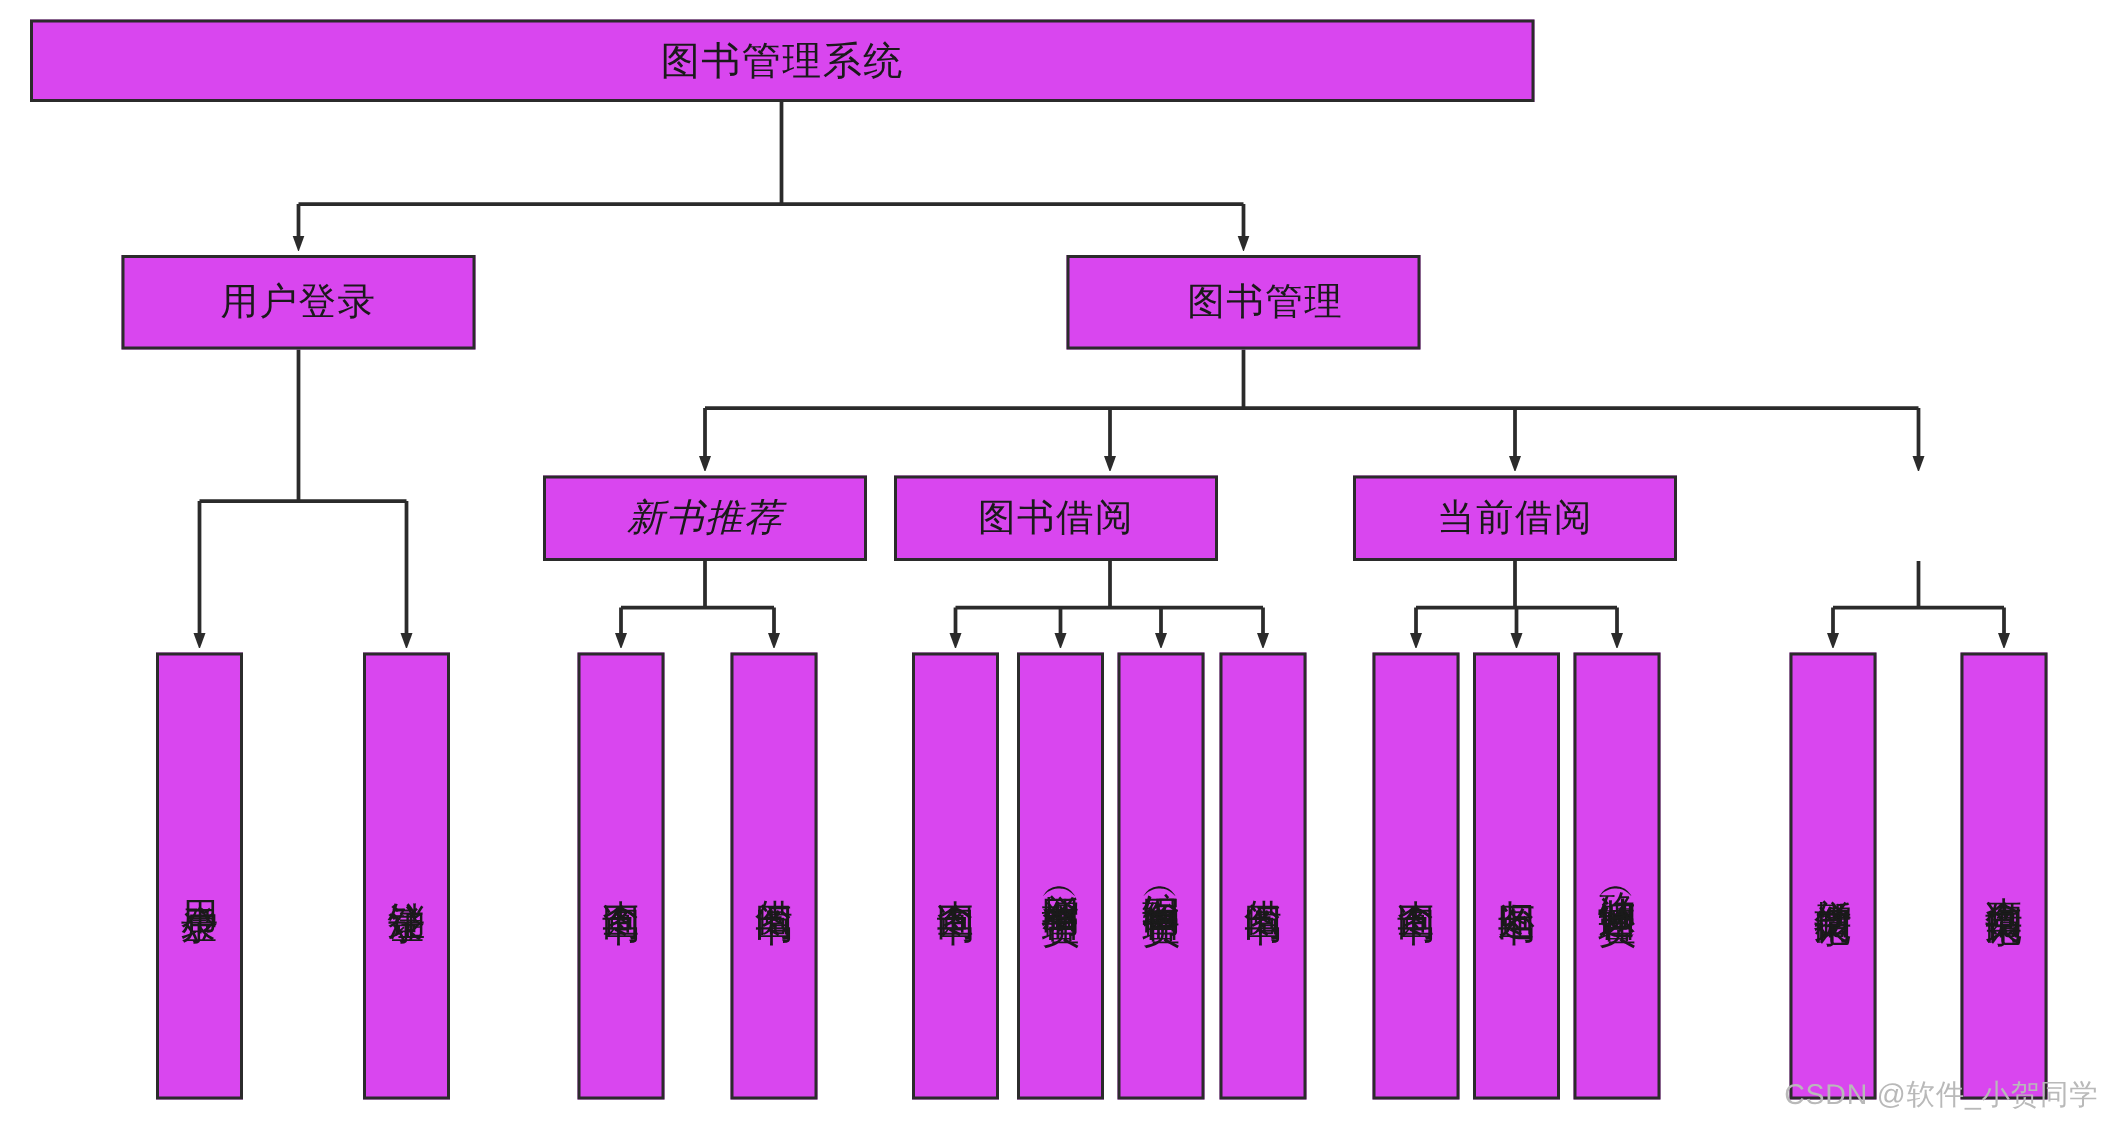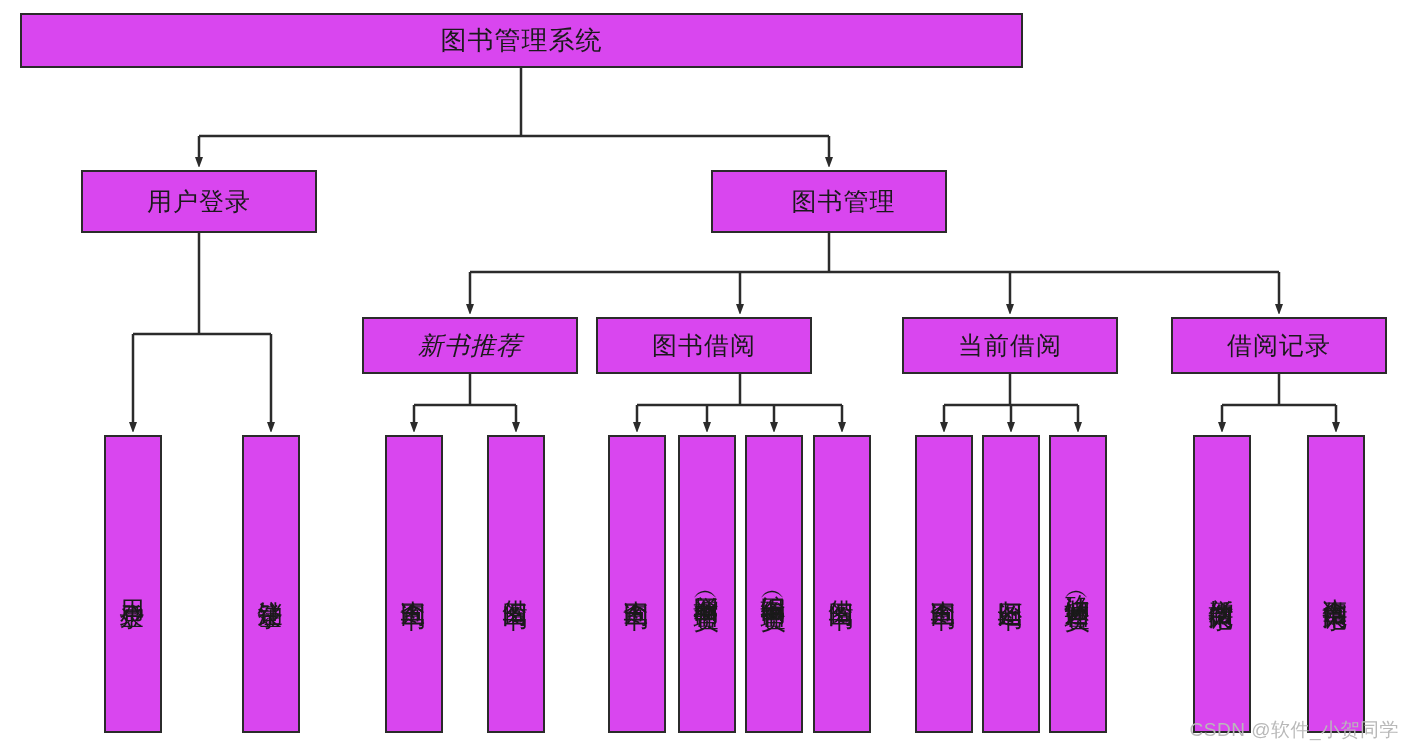--- a/index.html
+++ b/index.html
@@ -150,23 +150,20 @@
   </div>
 
   <div class="node horiz" style="left:596px; top:317px; width:216px; height:57px;">
     <span>图书借阅</span>
   </div>
 
   <div class="node horiz" style="left:902px; top:317px; width:216px; height:57px;">
     <span>当前借阅</span>
   </div>
 
-  <div class="node horiz" style="left:1171px; top:317px; width:216px; height:57px;">
-    <span>借阅记录</span>
-  </div>
 
   <div class="node vert" style="left:104px; top:435px; width:58px; height:298px;">
     <span class="vtext">用户登录</span>
   </div>
 
   <div class="node vert" style="left:242px; top:435px; width:58px; height:298px;">
     <span class="vtext">注销登录</span>
   </div>
 
   <div class="node vert" style="left:385px; top:435px; width:58px; height:298px;">

